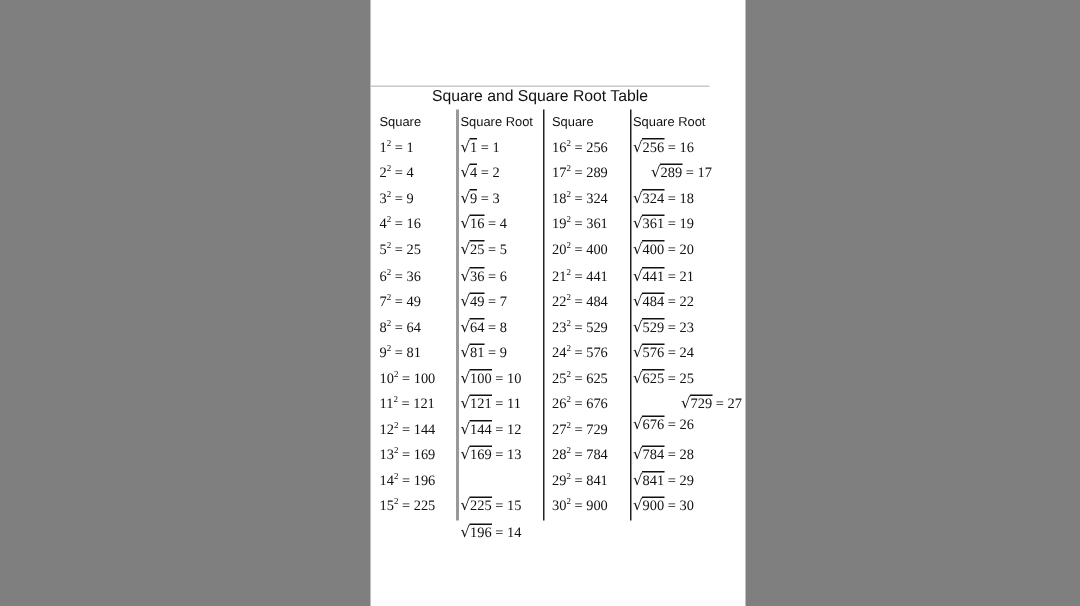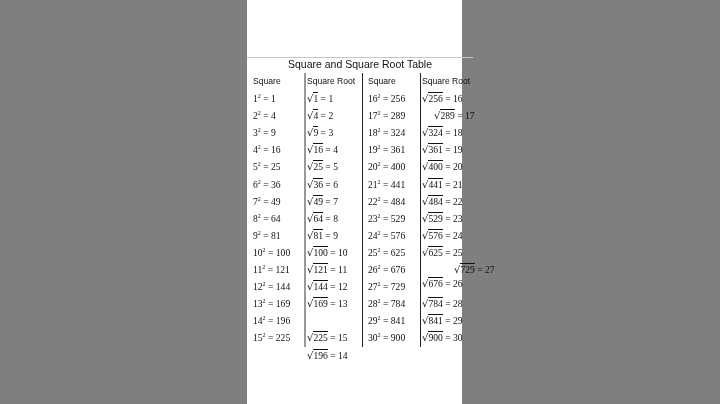--- a/index.html
+++ b/index.html
@@ -3,21 +3,21 @@
   <meta charset="utf-8">
   <style>
     html, body { margin: 0; padding: 0; }
     body {
       width: 720px; height: 404px; overflow: hidden;
       background: #7f7f7f;
       position: relative;
       font-family: "Liberation Serif", "DejaVu Serif", serif;
     }
     .page {
-      position: absolute; left: 247px; top: 0; width: 215px; height: 404px;
+      position: absolute; left: 247px; top: 0; width: 250px; height: 404px;
       background: #ffffff;
     }
     .top-rule {
       position: absolute; left: 0; top: 57px; width: 226px; height: 1px;
       background: #c8c8c8;
     }
     .title {
       position: absolute; left: 0; top: 58px; width: 226px; text-align: center;
       font-family: "Liberation Sans", "DejaVu Sans", sans-serif;
       font-size: 10.5px; color: #111; line-height: 13px;

